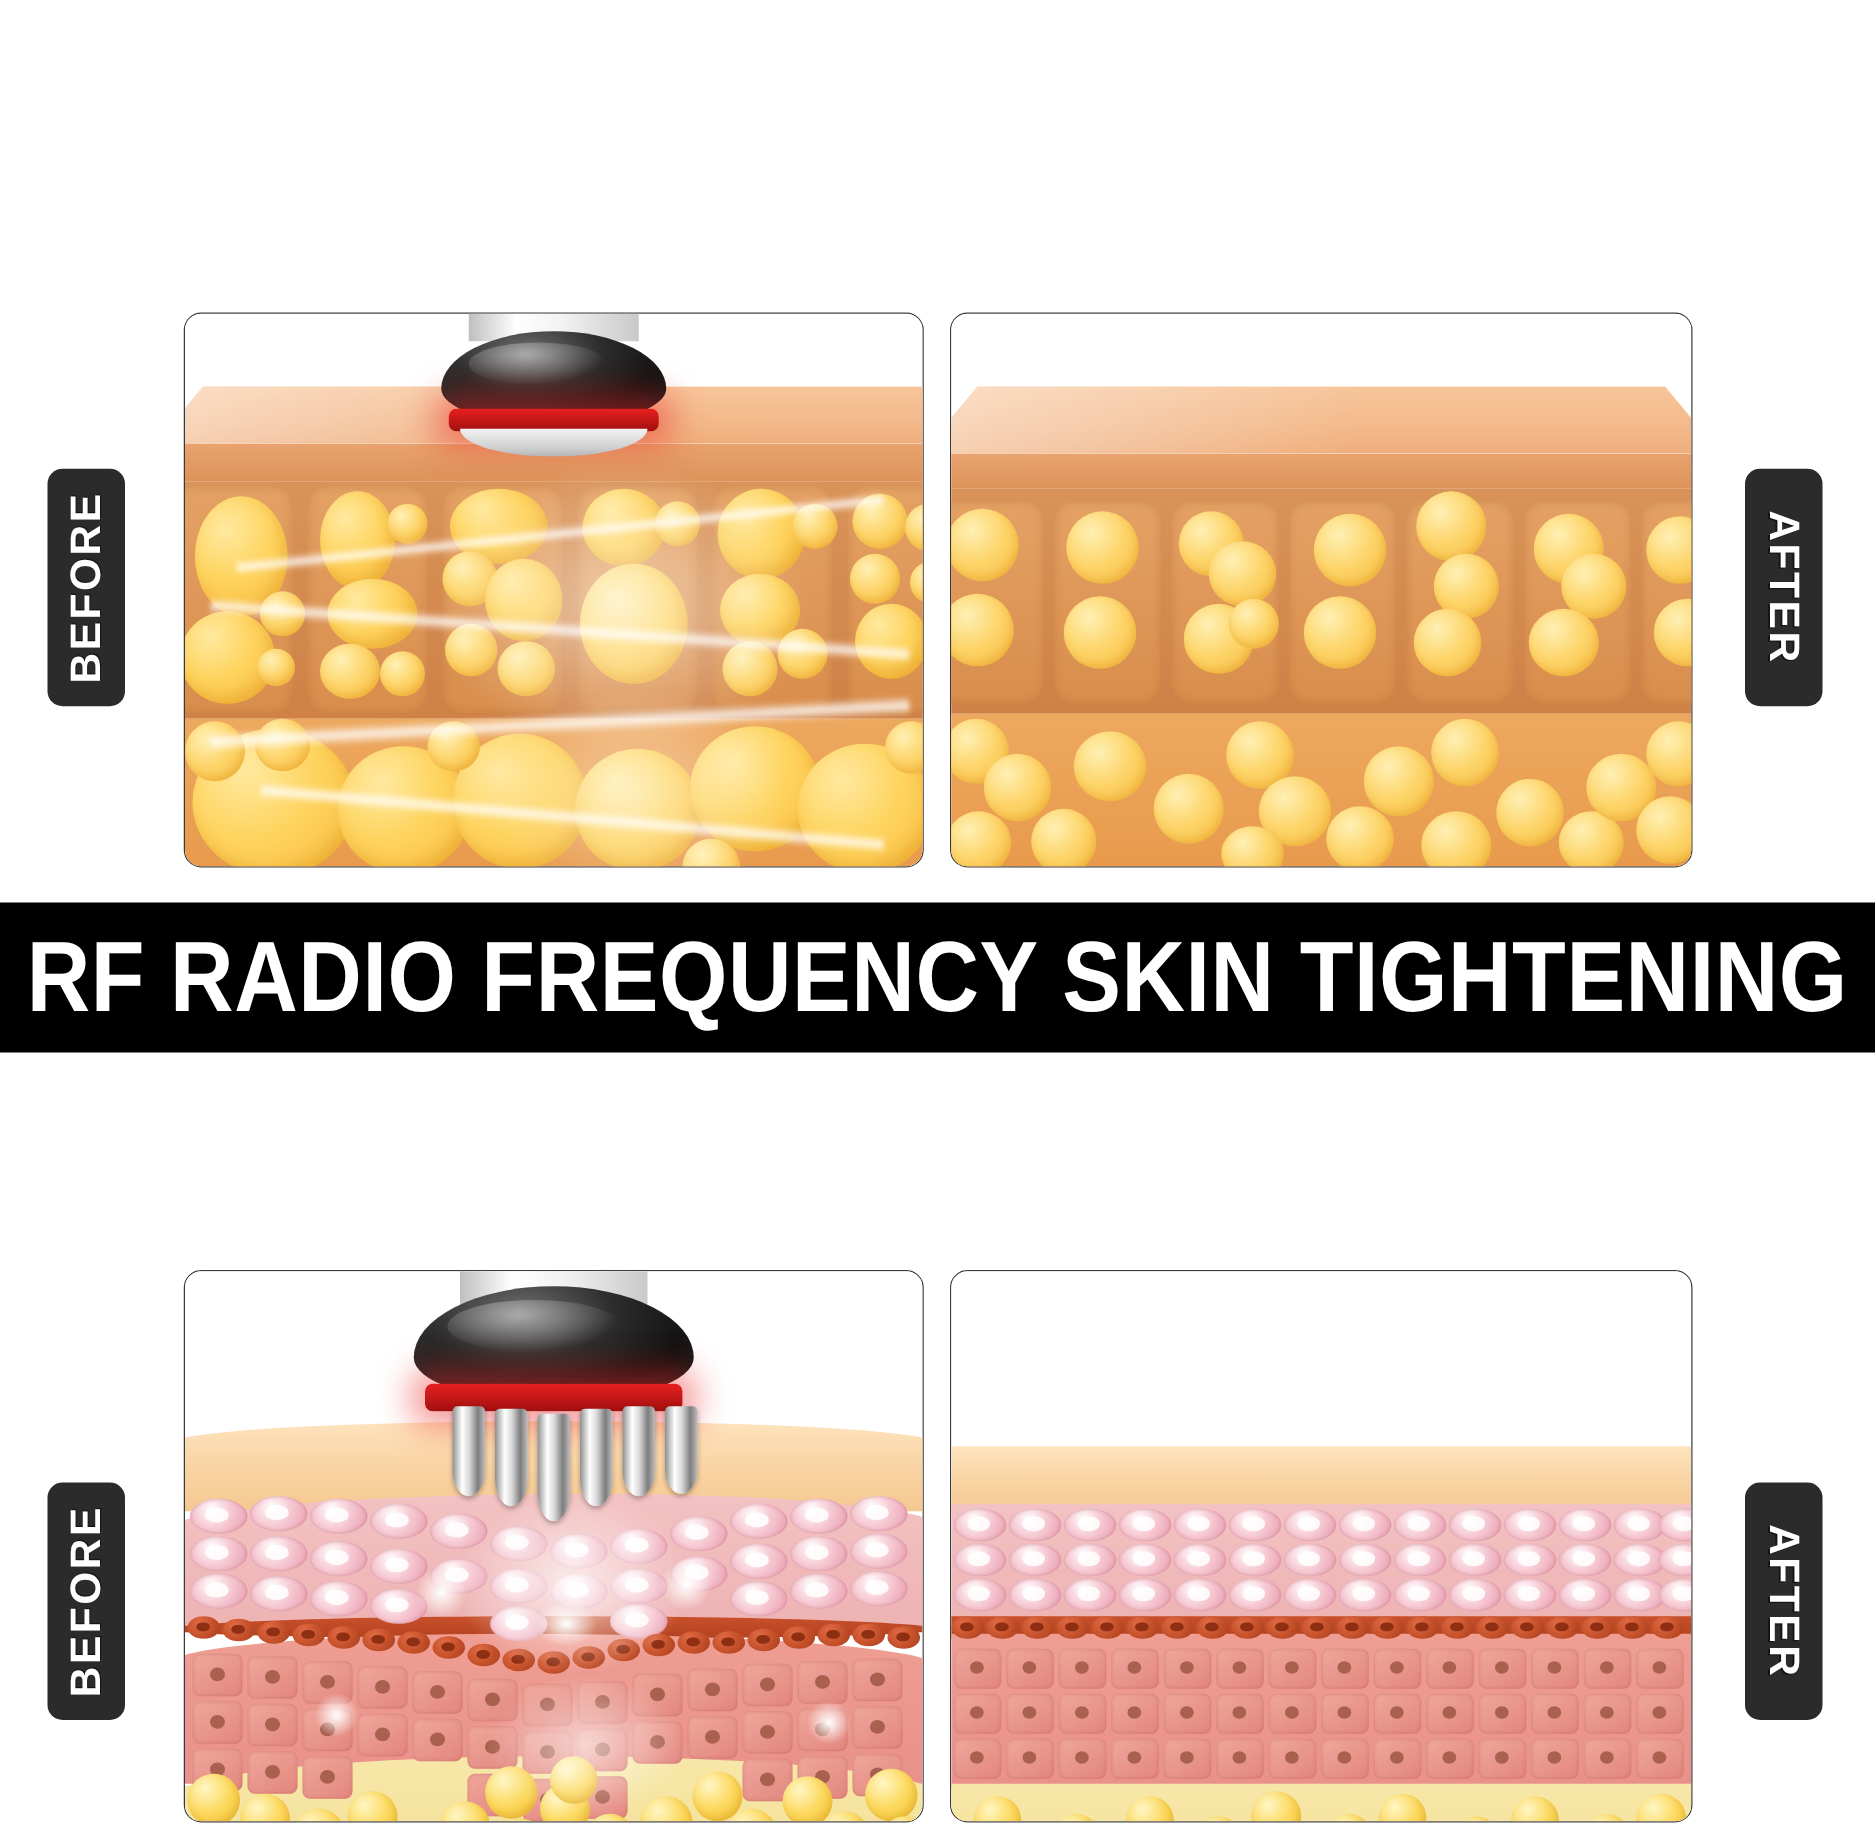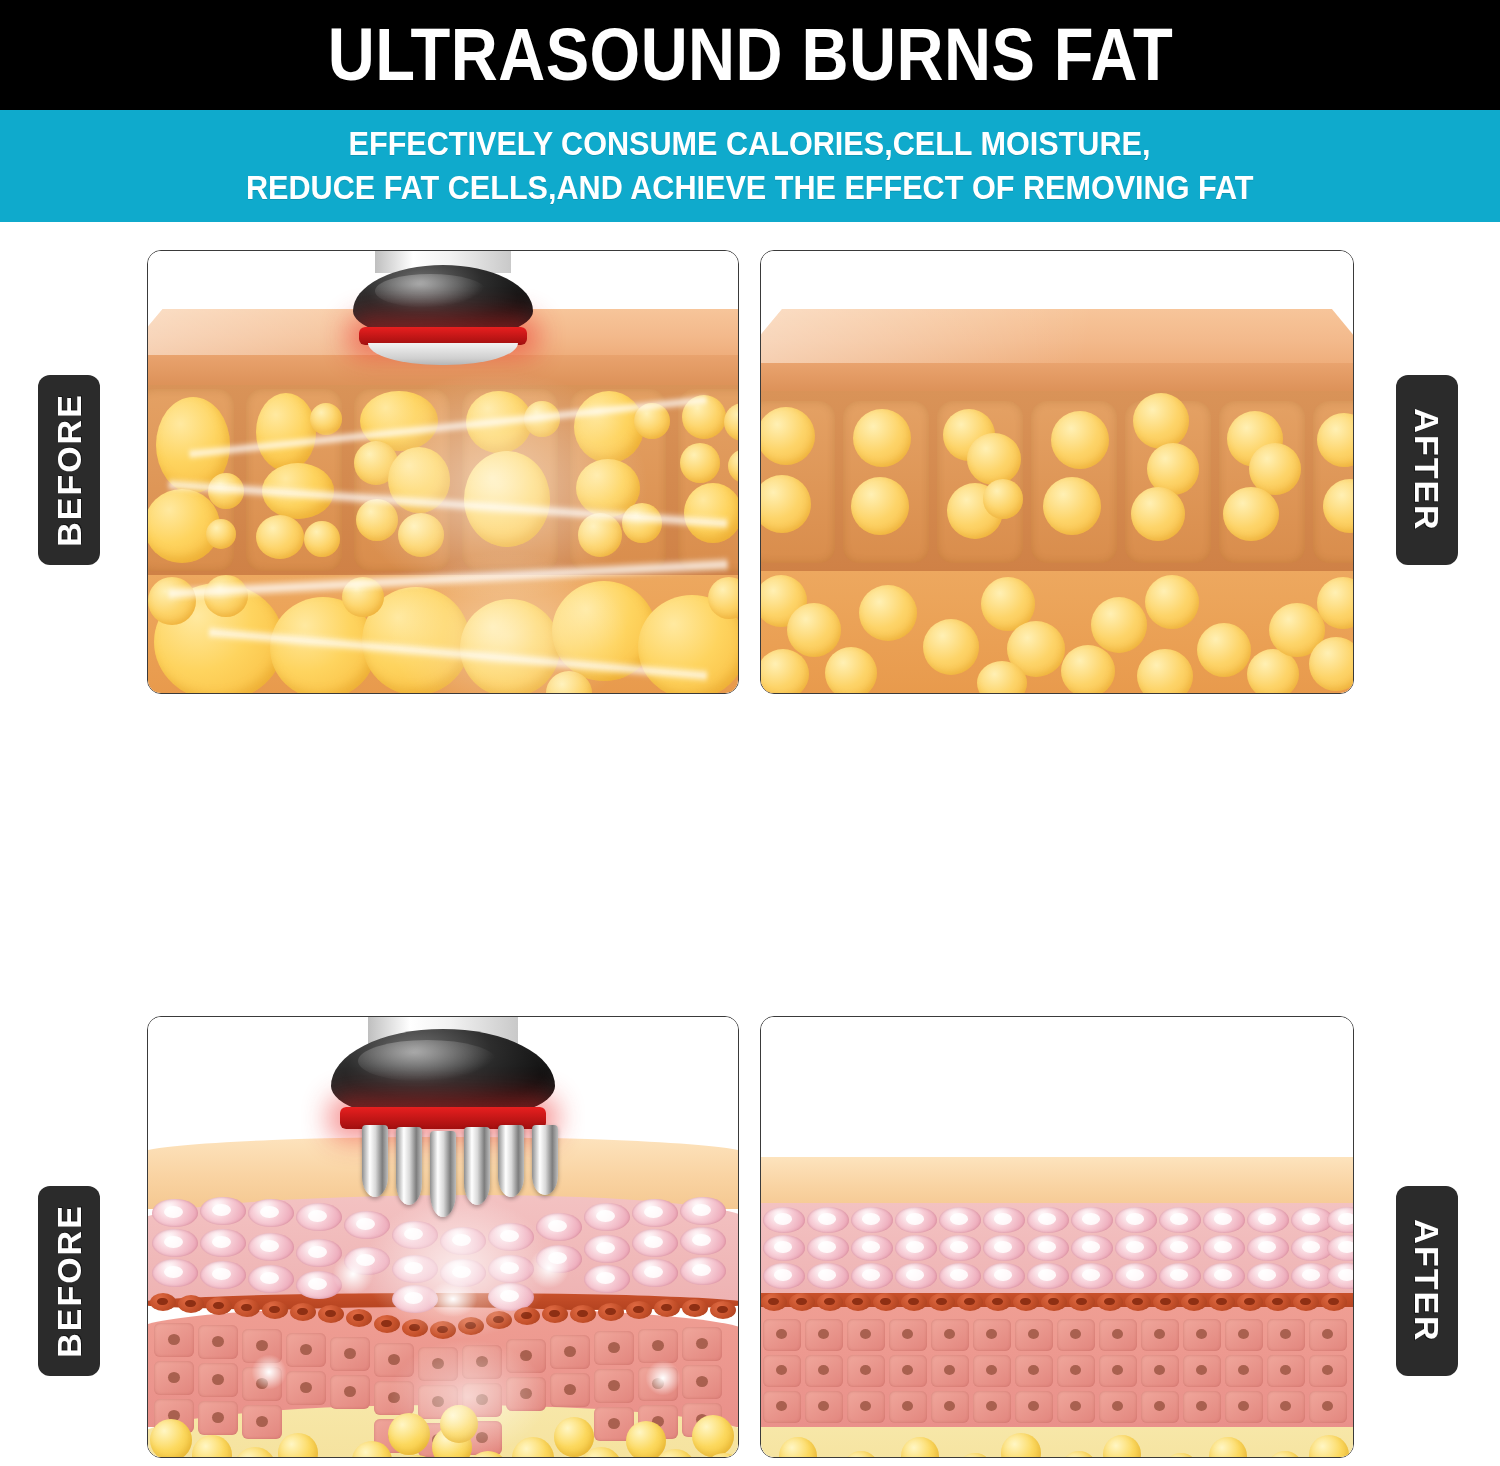--- a/index.html
+++ b/index.html
@@ -197,28 +197,21 @@
     position:absolute;pointer-events:none;
     background:radial-gradient(closest-side,rgba(255,255,255,1),rgba(255,255,255,0) 70%);
     border-radius:50%;
   }
 </style>
 </head>
 <body>
 
 <div class="page">
 
-  <div class="title-band" style="top:0;height:110px;">
-    <div class="title-text" style="font-size:74px;">ULTRASOUND BURNS FAT</div>
-  </div>
-
-  <div class="sub-band" style="top:110px;height:112px;">
-    <div class="sub-line" style="font-size:34px;">EFFECTIVELY CONSUME CALORIES,CELL MOISTURE,</div>
-    <div class="sub-line" style="font-size:34px;">REDUCE FAT CELLS,AND ACHIEVE THE EFFECT OF REMOVING FAT</div>
-  </div>
+
 
   <div class="compare-row" style="top:250px;height:442px;">
 
     <div class="badge badge-before" style="left:38px;top:125px;width:62px;height:190px;">
       <span>BEFORE</span>
     </div>
 
     <div class="panel panel-left">
       <div class="fat-scene">
 
@@ -348,20 +341,23 @@
         <div class="cell cell-sm" style="left:548px;top:386px;width:54px;height:54px;"></div>
         <div class="cell cell-sm" style="left:556px;top:326px;width:52px;height:52px;"></div>
       </div>
     </div>
 
     <div class="badge badge-after" style="left:1396px;top:125px;width:62px;height:190px;">
       <span>AFTER</span>
     </div>
   </div>
 
+  <div class="title-band" style="top:722px;height:120px;">
+    <div class="title-text" style="font-size:80px;">RF RADIO FREQUENCY SKIN TIGHTENING</div>
+  </div>
 
 
   <div class="compare-row" style="top:1016px;height:440px;">
 
     <div class="badge badge-before" style="left:38px;top:170px;width:62px;height:190px;">
       <span>BEFORE</span>
     </div>
 
     <div class="panel panel-left">
       <div class="skin-scene">

